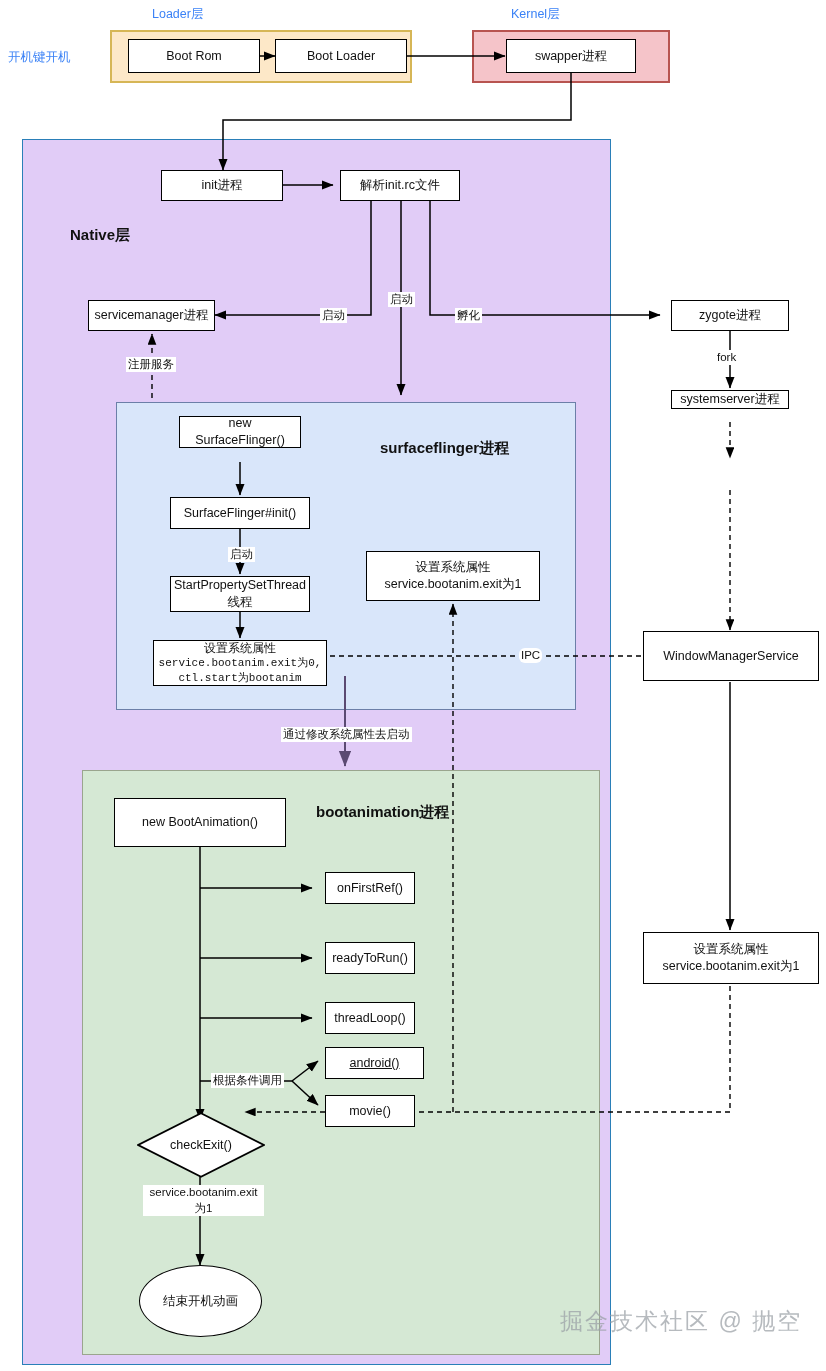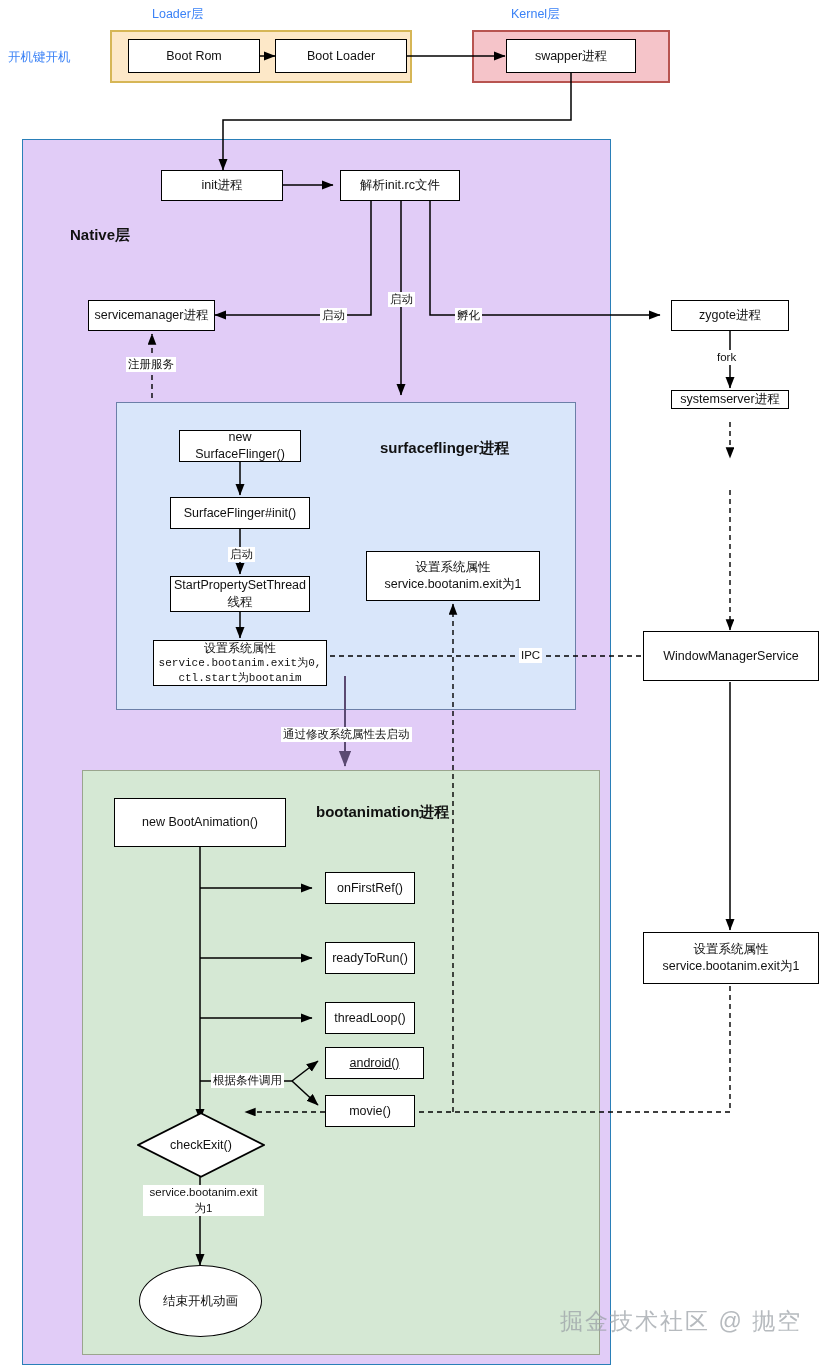--- a/index.html
+++ b/index.html
@@ -126,21 +126,21 @@
 
   <div class="node" style="left:671px;top:300px;width:118px;height:31px;">zygote进程</div>
   <div class="node" style="left:671px;top:390px;width:118px;height:19px;">systemserver进程</div>
   <div class="node" style="left:643px;top:631px;width:176px;height:50px;">WindowManagerService</div>
 
   <div class="node" style="left:643px;top:932px;width:176px;height:52px;flex-direction:column;">
     <span class="two-line">设置系统属性</span>
     <span class="two-line">service.bootanim.exit为1</span>
   </div>
 
-  <div class="node" style="left:179px;top:430px;width:122px;height:32px;">new SurfaceFlinger()</div>
+  <div class="node" style="left:179px;top:416px;width:122px;height:32px;">new SurfaceFlinger()</div>
   <div class="node" style="left:170px;top:497px;width:140px;height:32px;">SurfaceFlinger#init()</div>
 
   <div class="node" style="left:170px;top:576px;width:140px;height:36px;flex-direction:column;">
     <span class="two-line">StartPropertySetThread</span>
     <span class="two-line">线程</span>
   </div>
 
   <div class="node" style="left:153px;top:640px;width:174px;height:46px;flex-direction:column;">
     <span class="two-line" style="font-size:12px;">设置系统属性</span>
     <span class="two-line mono" style="font-family:'Liberation Mono','DejaVu Sans Mono',monospace;font-size:11px;">service.bootanim.exit为0,</span>
@@ -167,21 +167,21 @@
   </div>
 
   <div class="ellipse" style="left:139px;top:1265px;width:123px;height:72px;">结束开机动画</div>
 
   <div class="plainlabel" style="left:320px;top:308px;">启动</div>
   <div class="plainlabel" style="left:388px;top:292px;">启动</div>
   <div class="plainlabel" style="left:455px;top:308px;">孵化</div>
   <div class="plainlabel" style="left:715px;top:350px;">fork</div>
   <div class="plainlabel" style="left:126px;top:357px;">注册服务</div>
   <div class="plainlabel" style="left:228px;top:547px;">启动</div>
-  <div class="plainlabel" style="left:519px;top:648px;">IPC</div>
+  <div class="plainlabel" style="left:519px;top:648px;border-radius:6px;">IPC</div>
   <div class="plainlabel" style="left:281px;top:727px;">通过修改系统属性去启动</div>
   <div class="plainlabel" style="left:211px;top:1073px;">根据条件调用</div>
 
   <div class="plainlabel" style="left:143px;top:1185px;width:117px;line-height:1.35;">
     <span>service.bootanim.exit</span><br>
     <span>为1</span>
   </div>
 
   <div class="watermark" style="left:560px;top:1306px;">掘金技术社区 @ 抛空</div>
 

